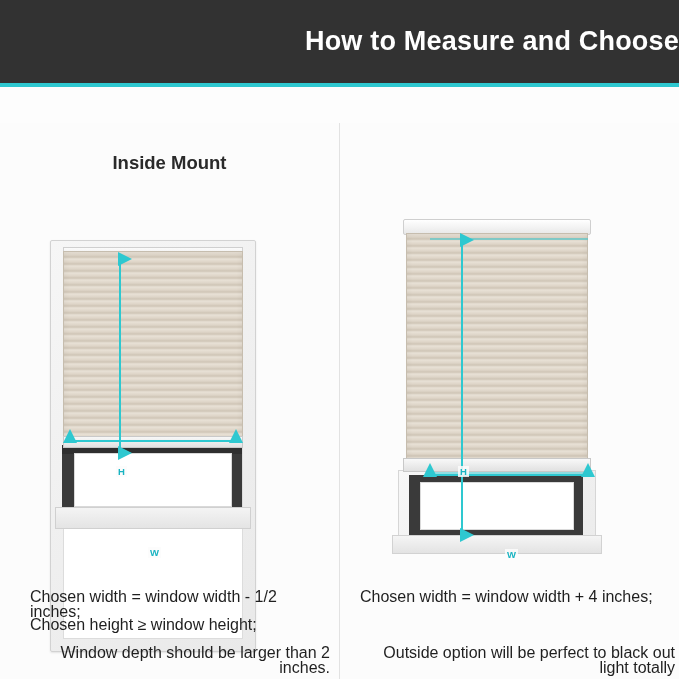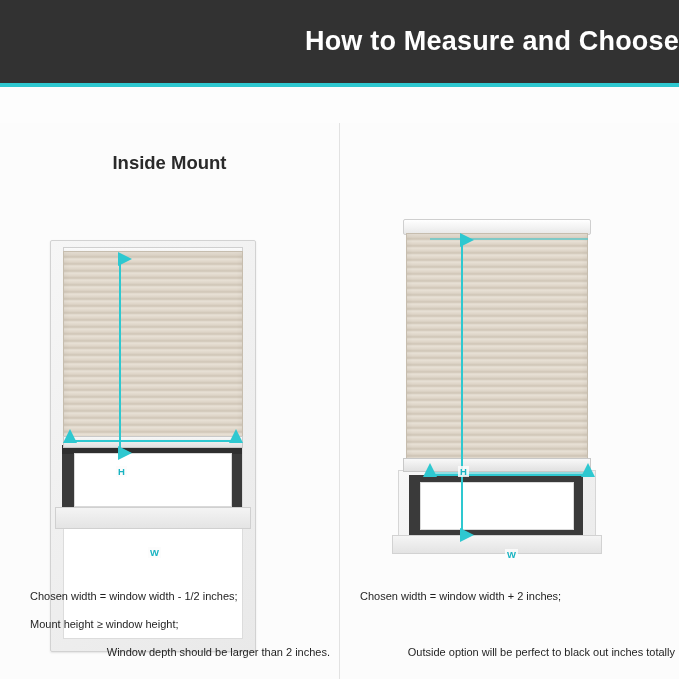--- a/index.html
+++ b/index.html
@@ -73,21 +73,21 @@
     text-align: center;
     font-size: 18.5px;
     font-weight: bold;
     color: #2a2a2a;
   }
   
   .caption {
     position: absolute;
     left: 30px;
     width: 300px;
-    font-size: 11px;
+    font-size: 16px;
     color: #1f1f1f;
     line-height: 15px;
   }
   .caption.l1 { top: 466px; }
   .caption.l2 { top: 494px; }
   .caption.l3 { top: 522px; text-align: right; }
   .panel.right .caption { left: 20px; width: 315px; }
 
   
   .art { position: absolute; }
@@ -263,21 +263,21 @@
         </defs>
 
         <line x1="120" y1="136" x2="120" y2="330" stroke="#2ec8d0" stroke-width="2" marker-start="url(#aUp)" marker-end="url(#aDown)"></line>
 
         <line x1="70" y1="318" x2="236" y2="318" stroke="#2ec8d0" stroke-width="2" marker-start="url(#aL)" marker-end="url(#aL)"></line>
       </svg>
       <div class="dimlabel" style="left:116px; top:343px;">H</div>
       <div class="dimlabel" style="left:148px; top:424px;">W</div>
 
       <div class="caption l1">Chosen width = window width - 1/2 inches;</div>
-      <div class="caption l2">Mount height ≥ window height;</div>
+      <div class="caption l2">Chosen height ≥ window height;</div>
       <div class="caption l3">Window depth should be larger than 2 inches.</div>
     </div>
 
     <div class="panel right">
 
       <div class="art out-wall-frame"></div>
       <div class="art out-dark"></div>
       <div class="art out-glass"></div>
       <div class="art out-sill"></div>
       <div class="art out-headrail"></div>
@@ -297,18 +297,18 @@
         <line x1="90" y1="116" x2="248" y2="116" stroke="#2ec8d0" stroke-width="1"></line>
         <line x1="90" y1="350" x2="248" y2="350" stroke="#2ec8d0" stroke-width="1"></line>
 
         <line x1="122" y1="117" x2="122" y2="412" stroke="#2ec8d0" stroke-width="2" marker-start="url(#bUp)" marker-end="url(#bUp)"></line>
 
         <line x1="90" y1="352" x2="248" y2="352" stroke="#2ec8d0" stroke-width="2" marker-start="url(#bL)" marker-end="url(#bL)"></line>
       </svg>
       <div class="dimlabel" style="left:118px; top:343px;">H</div>
       <div class="dimlabel" style="left:165px; top:426px;">W</div>
 
-      <div class="caption l1">Chosen width = window width + 2 inches;</div>
-      <div class="caption l3">Outside option will be perfect to black out inches totally</div>
+      <div class="caption l1">Chosen width = window width + 4 inches;</div>
+      <div class="caption l3">Outside option will be perfect to black out light totally</div>
     </div>
 
   </div>
 </div>
 
 </body></html>

